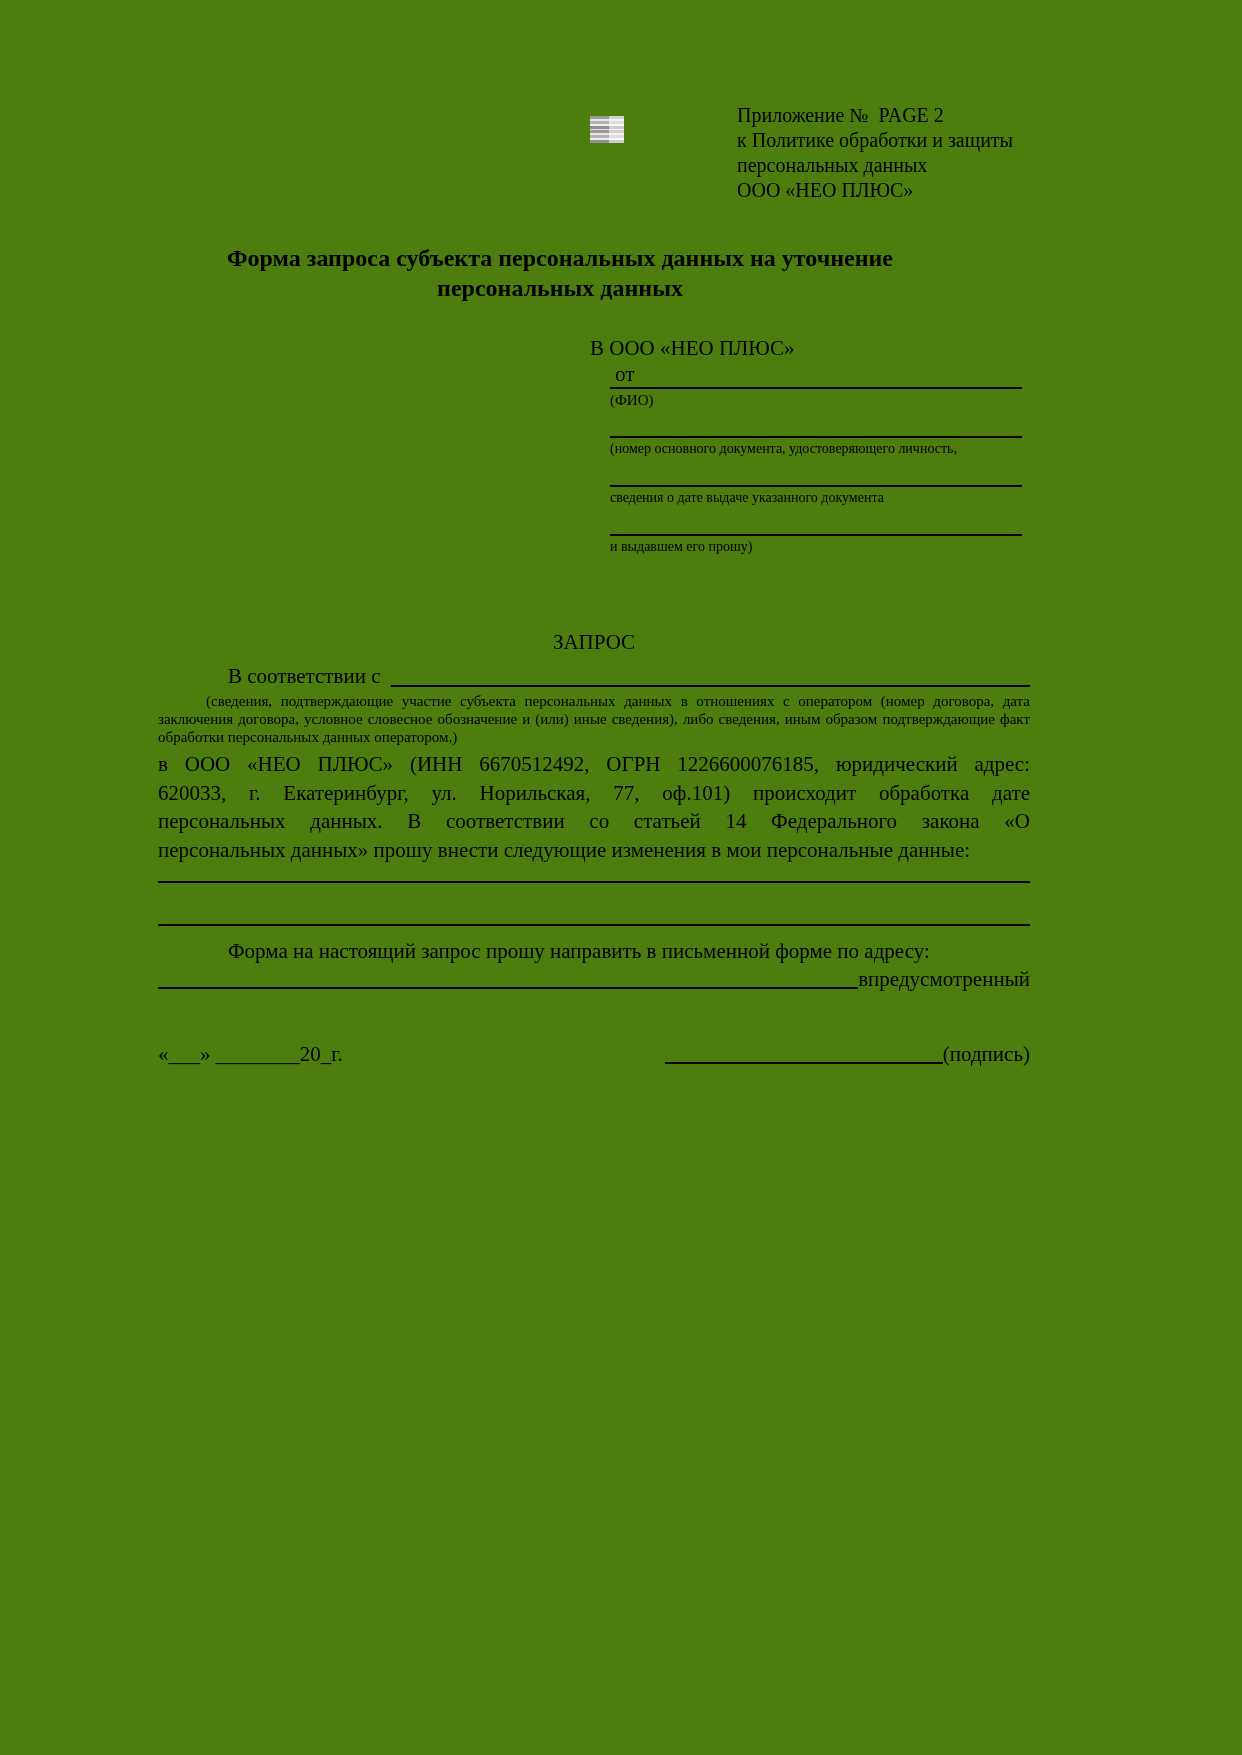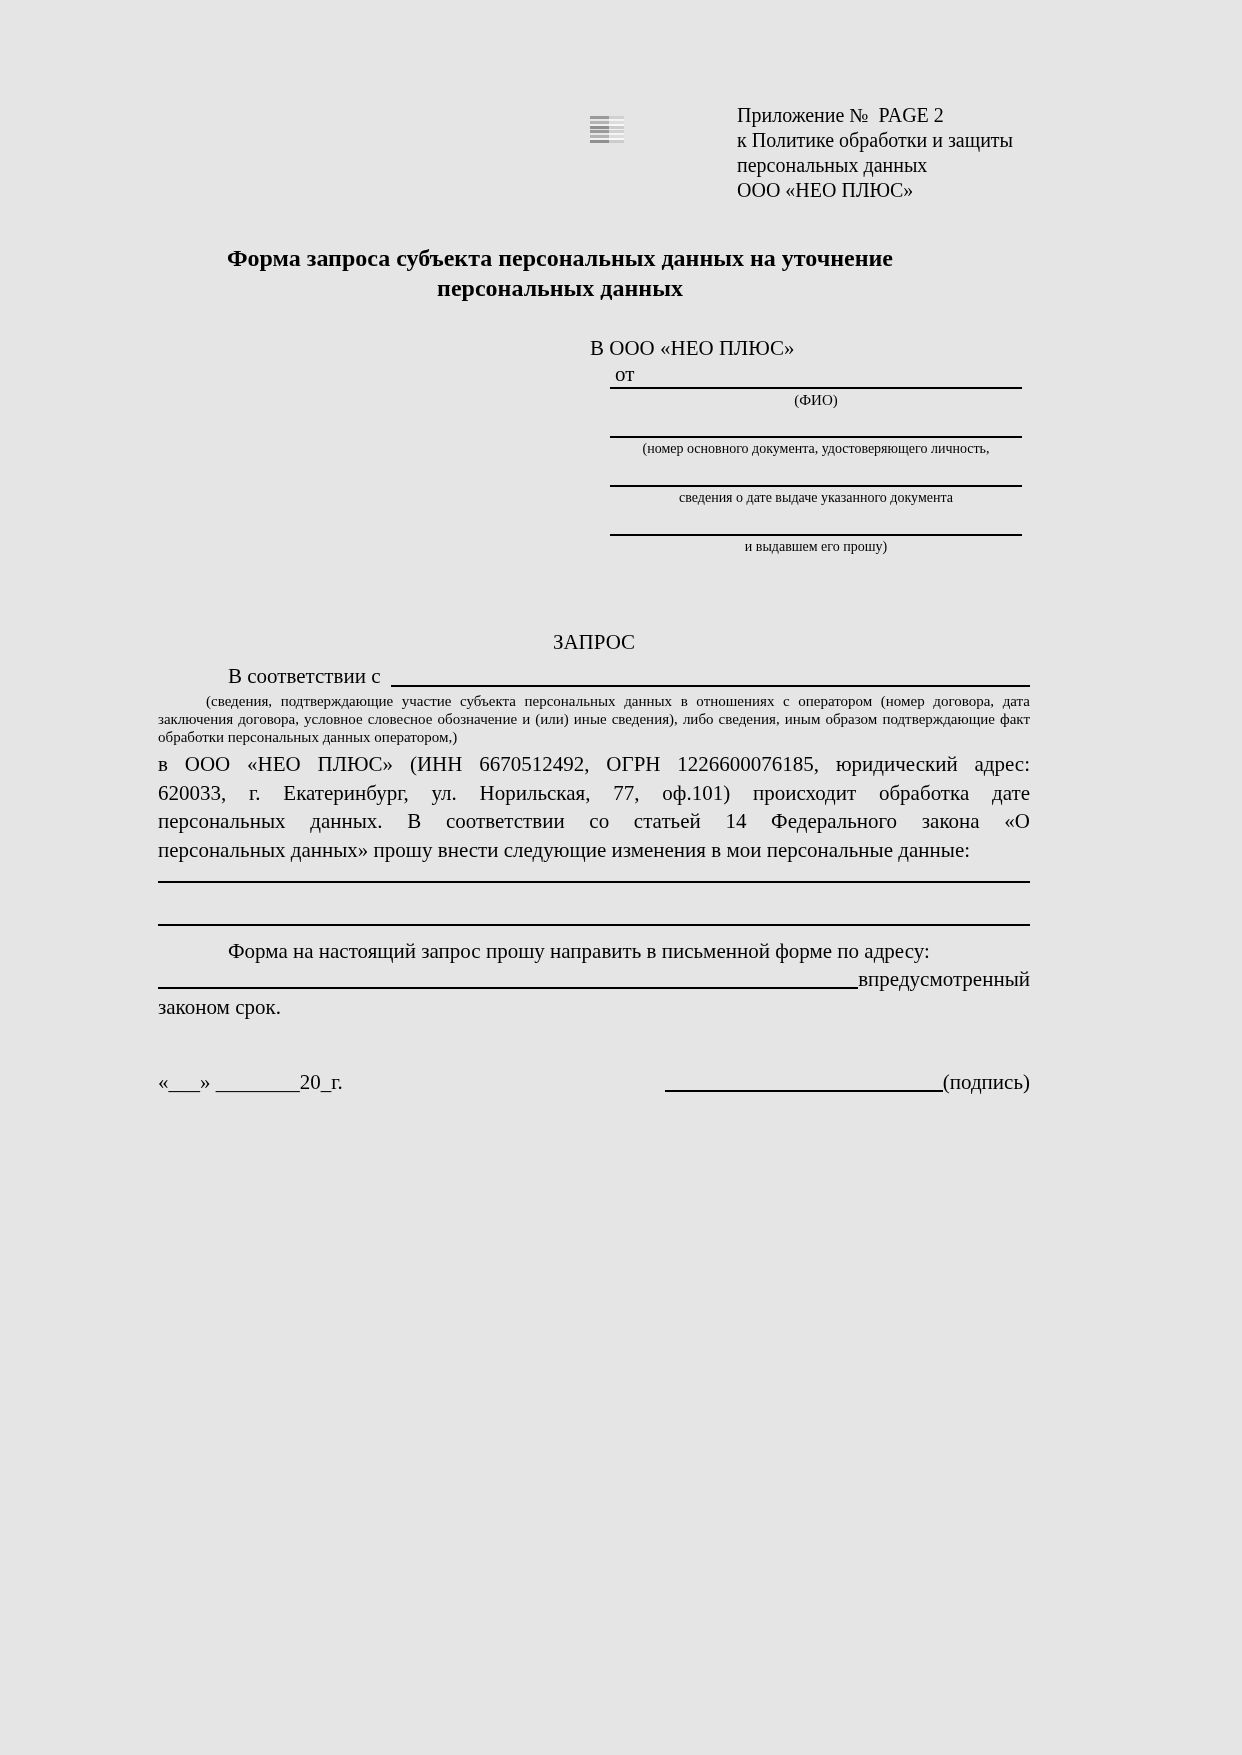--- a/index.html
+++ b/index.html
@@ -1,19 +1,19 @@
 <!DOCTYPE html>
 <html><head>
 <meta charset="utf-8">
 <style>
   * { margin: 0; padding: 0; box-sizing: border-box; }
   html, body { background: #888; }
   .page {
     width: 1242px; height: 1755px;
-    background: #e5e5e5; color: #000000;
+    background: #4d7c0f; color: #000000;
     font-family: "Liberation Serif", "DejaVu Serif", serif;
     position: relative; margin: 0 auto; overflow: hidden;
   }
   .content { padding: 0 212px 0 158px; }
 
   
   .top-block { margin-top: 103px; position: relative; }
   .doc-icon {
     position: absolute; left: 432px; top: 13px;
     width: 34px; height: 27px;
@@ -33,21 +33,21 @@
     text-align: center; font-weight: bold;
     font-size: 24px; line-height: 30px;
   }
 
   
   .addressee { margin-top: 32px; margin-left: 432px; width: 440px; font-size: 21px; }
   .addressee .to-line { line-height: 26px; }
   .addressee .from-label { line-height: 26px; margin-left: 25px; }
   .field { margin-left: 20px; width: 412px; border-top: 2px solid #000; margin-bottom: 28px; }
   .field .caption {
-    text-align: center; font-size: 14px; line-height: 16px; padding-top: 3px;
+    text-align: left; font-size: 14px; line-height: 16px; padding-top: 3px;
   }
   .field .caption.fio { font-size: 15px; }
 
   
   .request-heading { margin-top: 73px; text-align: center; font-size: 21px; line-height: 28px; }
   .intro { margin-top: 7px; display: flex; font-size: 21px; line-height: 26px; padding-left: 70px; }
   .intro .fill { flex: 1; border-bottom: 2px solid #000; margin-left: 10px; margin-bottom: 2px; }
   .footnote { margin-top: 3px; font-size: 15px; line-height: 18px; }
   .footnote .just { text-align: justify; text-align-last: justify; }
   .footnote .indent { padding-left: 48px; }
@@ -134,21 +134,20 @@
     <div class="rule-full rule-a"></div>
     <div class="rule-full rule-b"></div>
 
     <div class="reply">
       <div class="line1">Форма на настоящий запрос прошу направить в письменной форме по адресу:</div>
       <div class="line2">
         <span class="fill"></span>
         <span>в</span>
         <span>предусмотренный</span>
       </div>
-      <div>законом срок.</div>
     </div>
 
     <div class="signature-row">
       <span class="date">«___» ________20_г.</span>
       <span class="spacer"></span>
       <span class="sig-line"></span>
       <span>(подпись)</span>
     </div>
 
   </div>

